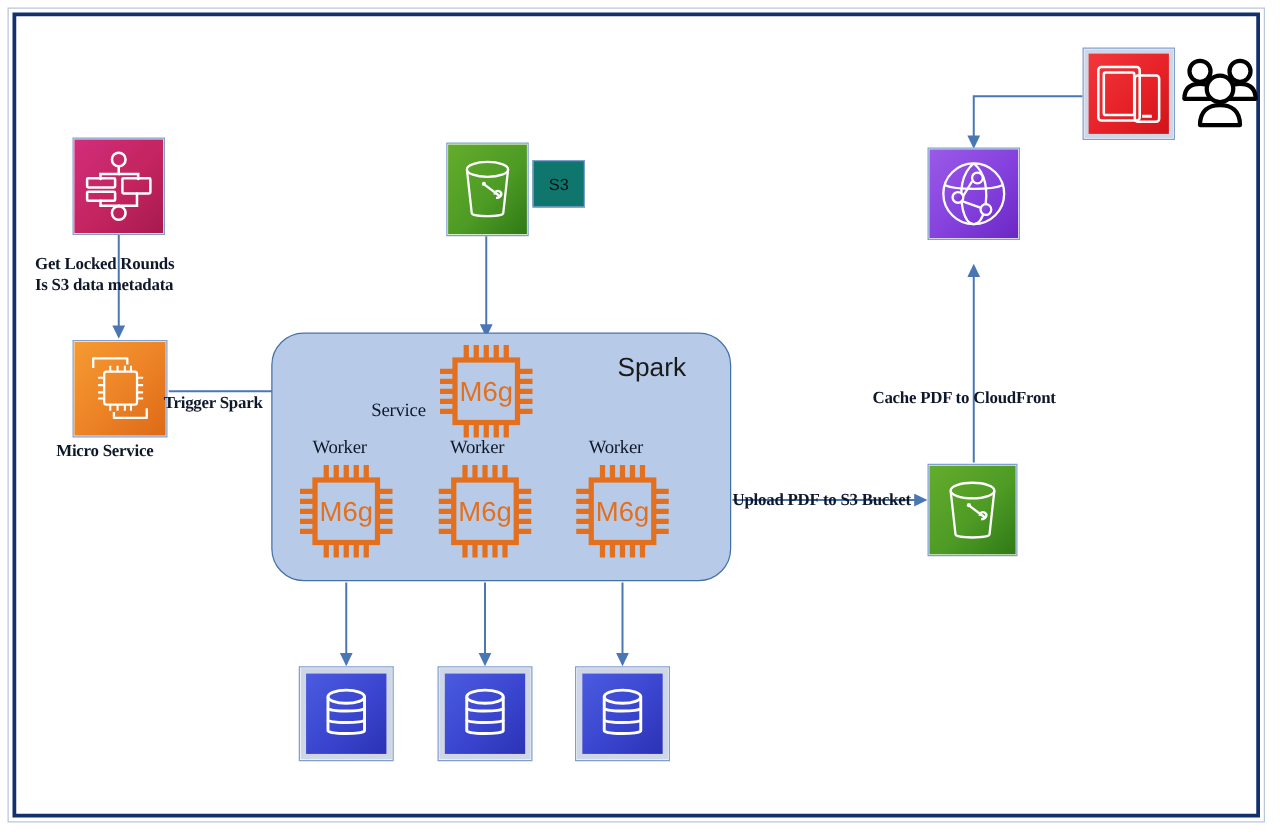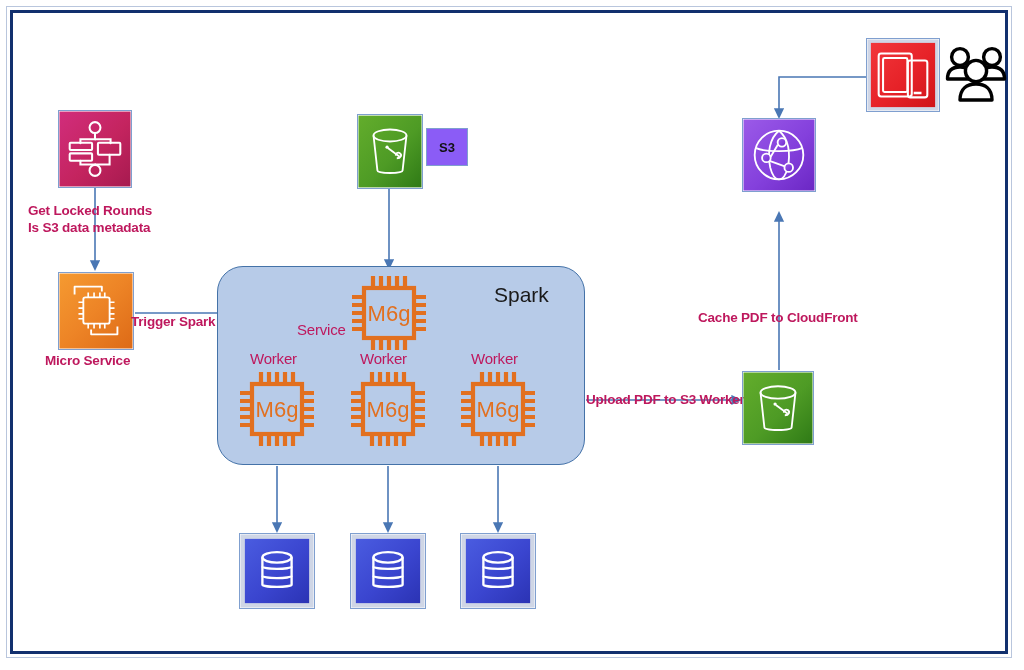--- a/index.html
+++ b/index.html
@@ -36,25 +36,26 @@
   
   .tile {
     position: absolute;
     box-sizing: border-box;
     border: 1px solid #7f9fcf;
   }
 
   .label {
     position: absolute;
     font-weight: bold;
-    color: #be185d;
+    color: #0f172a;
     font-size: 13.5px;
     line-height: 17px;
     white-space: pre;
     letter-spacing: -0.2px;
+    font-family: Liberation Serif, serif;
   }
   .label.plain { font-weight: normal; }
 
   .svg-layer {
     position: absolute; left: 0; top: 0;
     width: 1024px; height: 670px;
     pointer-events: none;
   }
 
   
@@ -73,25 +74,25 @@
     font-size: 21px;
     color: #1a1a1a;
     font-family: "Liberation Sans", sans-serif;
   }
 
   
   .s3-callout {
     position: absolute;
     left: 426px; top: 128px;
     width: 42px; height: 38px;
-    background: #8b5cf6;
+    background: #0f766e;
     border: 1.2px solid #7f9fcf;
     box-sizing: border-box;
     display: flex; align-items: center; justify-content: center;
-    font-size: 13px; font-weight: bold; color: #111;
+    font-size: 13px; font-weight: normal; color: #111;
   }
 
   
   .chipwrap { position: absolute; }
 </style>
 </head>
 <body>
 
 <div id="canvas">
 
@@ -287,21 +288,21 @@
     <rect x="0.5" y="0.5" width="75" height="75" fill="#cfd6e6"></rect>
     <rect x="5" y="5" width="66" height="66" fill="url(#gDb)"></rect>
     <g stroke="#ffffff" stroke-width="2.4" fill="none">
       <ellipse cx="38" cy="24" rx="15" ry="5.4"></ellipse>
       <path d="M23,24 L23,52 C23,55 53,55 53,52 L53,24"></path>
       <path d="M23,33.5 C23,36.5 53,36.5 53,33.5"></path>
       <path d="M23,43 C23,46 53,46 53,43"></path>
     </g>
   </svg>
 
-  <div class="label" style="left:586px; top:391px;">Upload PDF to S3 Worker</div>
+  <div class="label" style="left:586px; top:391px;">Upload PDF to S3 Bucket</div>
   <svg class="tile" style="left:742px; top:371px;" width="72" height="74" viewBox="0 0 72 74">
     <rect x="0.5" y="0.5" width="71" height="73" fill="url(#gGreen)"></rect>
     <g stroke="#ffffff" stroke-width="1.9" fill="none" stroke-linejoin="round">
       <ellipse cx="36" cy="21" rx="18" ry="6.4"></ellipse>
       <path d="M18,21 L22,57 C22,60.5 50,60.5 50,57 L54,21"></path>
       <circle cx="33" cy="33" r="1.7" fill="#ffffff" stroke="none"></circle>
       <path d="M33.8,33.8 L46,43"></path>
       <path d="M43,44.5 C47.4,44.5 48.6,40.8 46.2,39.2 C44.2,37.9 41.6,39.4 42,41.8"></path>
     </g>
   </svg>

